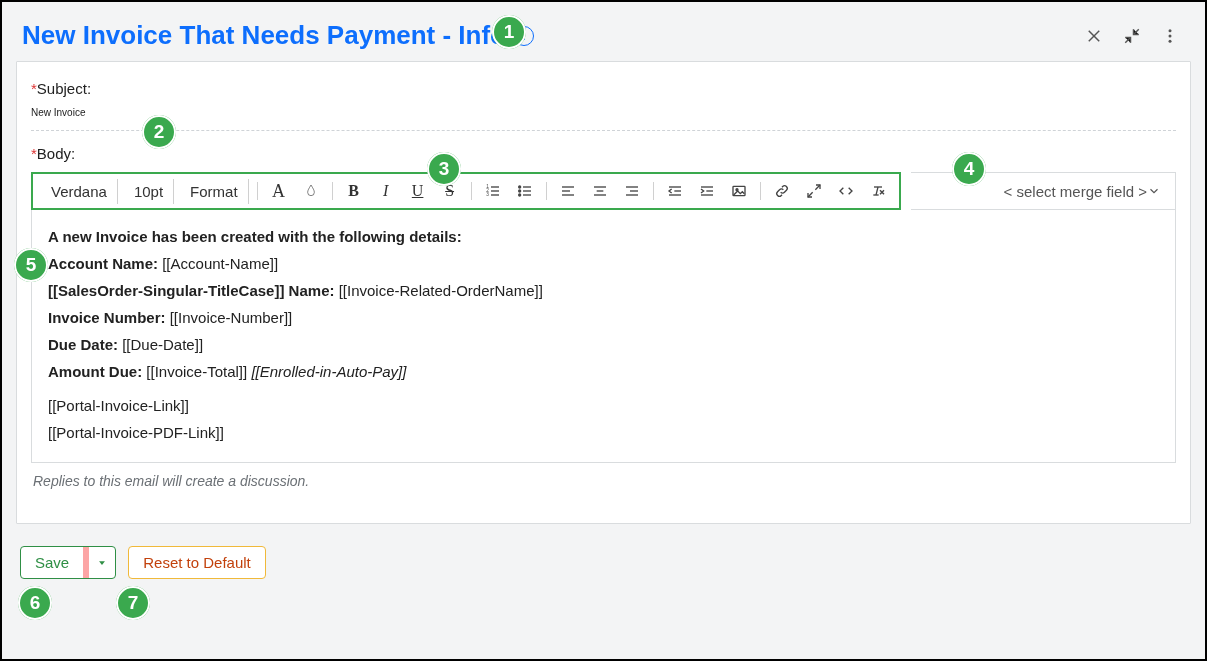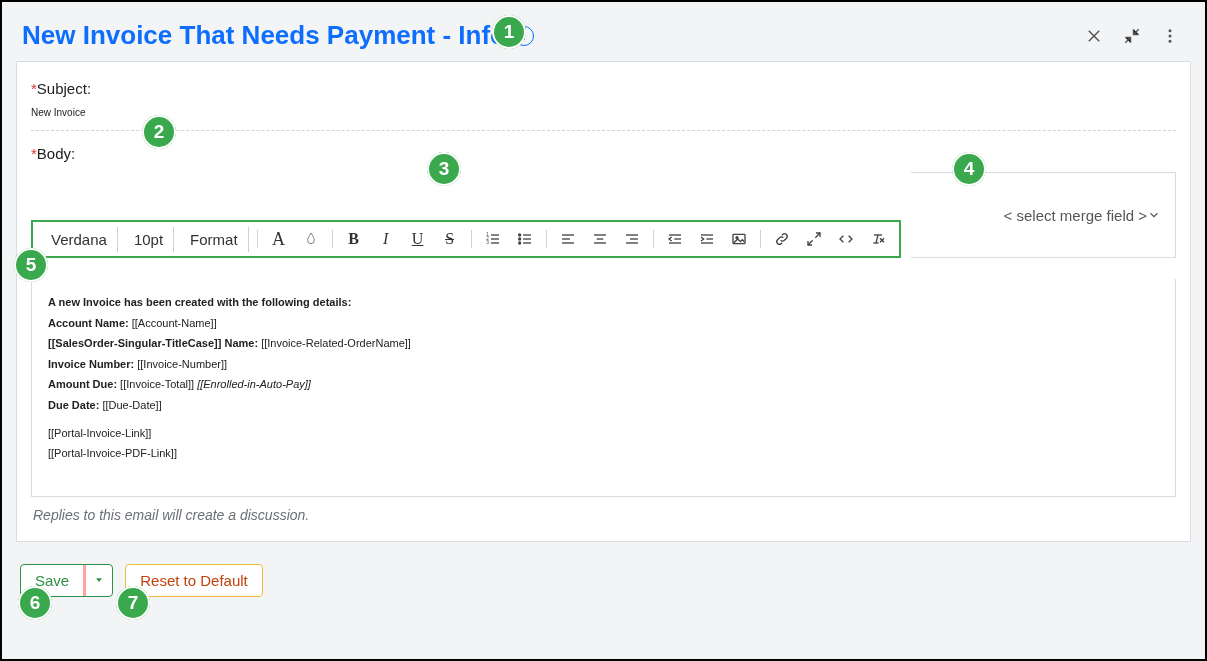--- a/index.html
+++ b/index.html
@@ -8,38 +8,38 @@
   .title{color:#0d6efd;font-size:26px;font-weight:600;display:flex;align-items:center;gap:8px;}
   .title .info-icon{width:18px;height:18px;border:1.5px solid #0d6efd;border-radius:50%;display:inline-flex;align-items:center;justify-content:center;font-size:12px;color:#0d6efd;}
   .header-actions{display:flex;align-items:center;gap:20px;padding-right:6px;}
   .header-actions .icon{width:18px;height:18px;display:flex;align-items:center;justify-content:center;color:#555;cursor:pointer;}
   .card{background:#fff;border:1px solid #d9dcde;border-radius:1px;margin:0 14px;padding:14px 14px 18px 14px;}
   .field-label{font-size:15px;color:#222;margin:4px 0 10px 0;}
   .req{color:#d33;}
   .subject-value{font-size:10px;color:#222;margin:0 0 12px 0;}
   .dotted{border:none;border-top:1px dashed #cfd3d7;margin:6px 0 14px 0;}
   .toolbar-row{display:flex;align-items:stretch;gap:10px;}
-  .toolbar{display:flex;align-items:center;border:2px solid #3aa94e;background:#fff;padding:4px 8px;gap:6px;flex:0 0 832px;margin-top:48px;}
+  .toolbar{display:flex;align-items:center;border:2px solid #3aa94e;background:#fff;padding:4px 8px;gap:6px;flex:0 0 832px;}
   .tb-sel{font-size:15px;color:#333;padding:4px 10px;border-right:1px solid #d0d0d0;cursor:pointer;}
   .tb-sel:last-of-type{border-right:none;}
   .tb-divider{width:1px;background:#d0d0d0;align-self:stretch;margin:4px 2px;}
   .tb-btn{width:26px;height:26px;display:flex;align-items:center;justify-content:center;color:#444;cursor:pointer;border-radius:3px;}
   .tb-btn svg{width:16px;height:16px;stroke:#444;fill:none;}
   .tb-btn b,.tb-btn i,.tb-btn u,.tb-btn s{font-size:16px;font-family:"Times New Roman",serif;color:#333;}
   .tb-btn .serif{font-family:"Times New Roman",serif;font-size:18px;color:#333;}
   .merge-field{display:flex;align-items:center;justify-content:flex-end;border:1px solid #d9dcde;border-left:none;padding:0 14px;flex:1;color:#555;font-size:15px;cursor:pointer;}
-  .editor{border:1px solid #d9dcde;border-top:none;padding:12px 16px 30px 16px;font-size:11px;line-height:1.6;color:#222;margin-top:21px;}
+  .editor{border:1px solid #d9dcde;border-top:none;padding:12px 16px 14px 16px;font-size:15px;line-height:1.6;color:#222;}
   .editor p{margin:3px 0;}
   .editor .bold{font-weight:700;}
   .editor em{font-style:italic;}
-  .note{color:#6b7075;font-style:italic;font-size:14px;margin:10px 2px 0 2px;}
+  .note{color:#6b7075;font-style:italic;font-size:14px;margin:10px 2px 16px 2px;}
   .footer{display:flex;align-items:center;gap:12px;padding:22px 18px 0 18px;}
   .btn{font-size:15px;border-radius:4px;cursor:pointer;padding:7px 14px;background:#fff;}
   .btn-save{border:1px solid #2f8f45;color:#2f8f45;display:flex;align-items:stretch;padding:0;}
-  .btn-save .main{padding:7px 14px;border-right:3px solid #fca5a5;}
+  .btn-save .main{padding:7px 14px;border-right:6px solid #fca5a5;}
   .btn-save .caret{padding:7px 8px;display:flex;align-items:center;}
   .btn-reset{border:1px solid #f0b93a;color:#c2410c;}
   .callout{position:absolute;width:34px;height:34px;background:#3aa94e;color:#fff;border-radius:50%;display:flex;align-items:center;justify-content:center;font-weight:700;font-size:19px;box-shadow:0 0 0 2px #fff inset;z-index:5;}
   svg.chev{width:14px;height:14px;}
 </style>
 </head>
 <body>
 <div class="page">
 
   <div class="header">
@@ -209,22 +209,22 @@
             <polyline points="6 9 12 15 18 9"></polyline>
           </svg>
       </div>
     </div>
 
     <div class="editor">
       <p class="bold">A new Invoice has been created with the following details:</p>
       <p><span class="bold">Account Name:</span><span> [[Account-Name]]</span></p>
       <p><span class="bold">[[SalesOrder-Singular-TitleCase]] Name:</span><span> [[Invoice-Related-OrderName]]</span></p>
       <p><span class="bold">Invoice Number:</span><span> [[Invoice-Number]]</span></p>
+      <p><span class="bold">Due Date:</span><span> [[Due-Date]]</span></p>
       <p><span class="bold">Amount Due:</span><span> [[Invoice-Total]] </span><em>[[Enrolled-in-Auto-Pay]]</em></p>
-      <p><span class="bold">Due Date:</span><span> [[Due-Date]]</span></p>
       <p style="margin-top:10px"> [[Portal-Invoice-Link]]</p>
       <p>[[Portal-Invoice-PDF-Link]]</p>
     </div>
 
     <div class="note">Replies to this email will create a discussion.</div>
   </div>
 
   <div class="footer">
     <div class="btn btn-save">
       <span class="main">Save</span>

